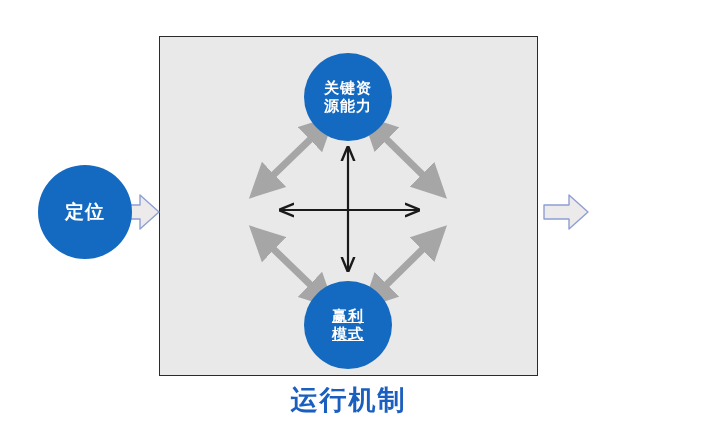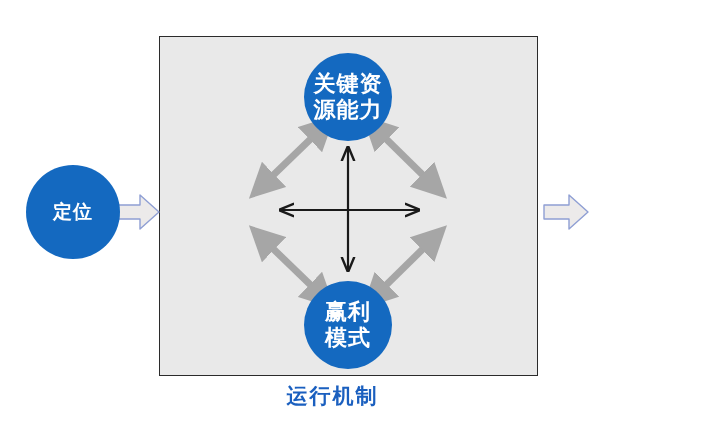--- a/index.html
+++ b/index.html
@@ -54,32 +54,32 @@
 
   .circle-outer {
     width: 94px;
     height: 94px;
     font-size: 19px;
     font-weight: bold;
   }
   .circle-inner {
     width: 88px;
     height: 88px;
-    font-size: 22px;
+    font-size: 15px;
     font-weight: bold;
     text-align: center;
   }
 
-  #node-positioning { left: 26px;  top: 165px; }
+  #node-positioning { left: 38px;  top: 165px; }
   #node-value       { left: 600px; top: 165px; }
 
   #node-resource    { left: 304px; top: 53px;  }
   #node-business    { left: 184px; top: 167px; }
   #node-cashflow    { left: 424px; top: 167px; }
-  #node-profit      { left: 304px; top: 281px; }
+  #node-profit      { left: 304px; top: 281px; text-decoration: underline; }
 
   
   .block-arrow {
     position: absolute;
     width: 46px;
     height: 40px;
     z-index: 3;
   }
   #arrow-in  { left: 114px; top: 192px; }
   #arrow-out { left: 543px; top: 192px; }
@@ -90,26 +90,26 @@
     left: 0;
     top: 0;
     width: 704px;
     height: 438px;
     z-index: 2;
   }
 
   
   .caption {
     position: absolute;
-    left: 143px;
+    left: 159px;
     top: 382px;
     width: 379px;
     text-align: center;
     color: #1a5fbf;
-    font-size: 21px;
+    font-size: 27px;
     font-weight: bold;
     letter-spacing: 2px;
     z-index: 5;
   }
 </style>
 </head>
 <body>
 
 <div id="canvas">
 

